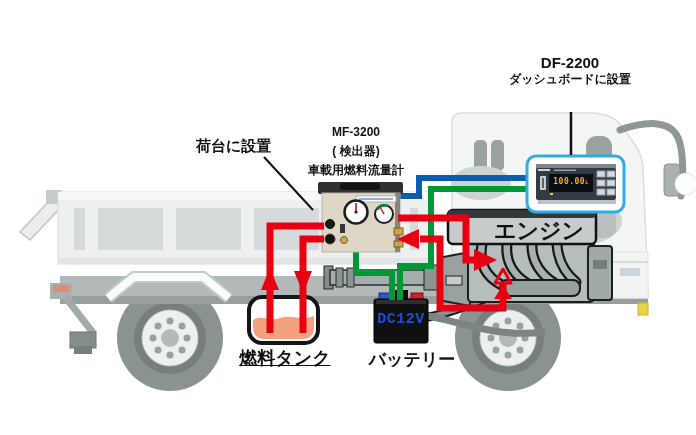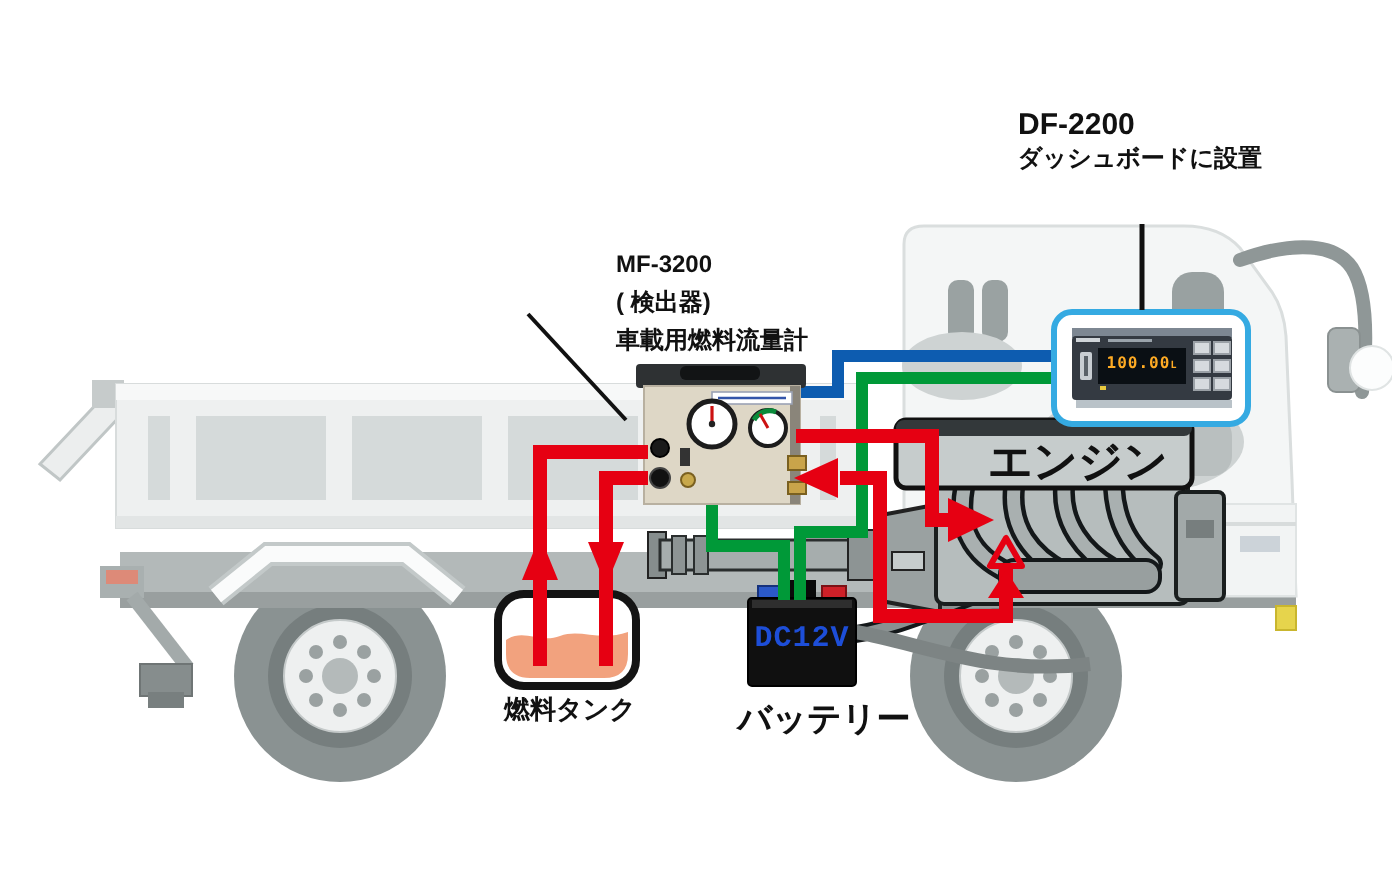--- a/index.html
+++ b/index.html
@@ -1,27 +1,27 @@
 <!DOCTYPE html>
 <html><head>
 <meta charset="utf-8">
 <style>
   html,body{margin:0;padding:0;background:#ffffff;}
   .stage{position:relative;width:696px;height:435px;background:#ffffff;overflow:hidden;
          font-family:"Liberation Sans","DejaVu Sans",sans-serif;}
   .stage svg{position:absolute;left:0;top:0;}
   .lbl{position:absolute;font-weight:bold;color:#111;white-space:nowrap;line-height:1.15;}
-  .ctr{transform:translateX(-50%);}
+  .ctr{transform:translateX(-50%);text-align:center;}
   .lbl-small{font-size:15px;}
   .mf-block{left:356px;top:123px;font-size:12px;line-height:19px;}
   .df-block{left:570px;top:53px;line-height:19px;}
   .df-l1,.df-l2{font-size:15px;display:block;}
   .df-l3{font-size:12px;display:block;line-height:14px;}
   .engine-lbl{left:539px;top:218px;font-size:22px;}
-  .tank-lbl{left:285px;top:348px;font-size:13px;}
+  .tank-lbl{left:285px;top:348px;font-size:18px;text-decoration:underline;}
   .batt-lbl{left:412px;top:350px;font-size:17px;}
   .dc-lbl{left:401px;top:311px;font-size:15px;color:#1d4ed8;letter-spacing:.5px;font-family:Liberation Mono, monospace;}
   .readout{left:549px;top:177px;width:44px;text-align:center;
            font-family:"DejaVu Sans Mono",monospace;color:#ffab24;font-weight:bold;
            font-size:8px;letter-spacing:.5px;}
   .readout .unit{font-size:5px;vertical-align:baseline;}
   .blk{display:block;}
 </style>
 </head>
 <body>
@@ -211,20 +211,21 @@
     <polygon points="495,283 511,283 503,269" fill="none" stroke="#e60012" stroke-width="3" stroke-linejoin="round"></polygon>
     <polygon points="494,299 512,299 503,285" fill="#e60012"></polygon>
   </g>
 
   <g stroke="#111" fill="none">
     <line x1="264" y1="157" x2="313" y2="210" stroke-width="2"></line>
     <line x1="571" y1="112" x2="571" y2="155" stroke-width="2.5"></line>
   </g>
 </svg>
 
+<div class="lbl lbl-small" style="left:196px;top:137px;">荷台に設置</div>
 
 <div class="lbl ctr mf-block">
   <span class="blk">MF-3200</span>
   <span class="blk">( 検出器)</span>
   <span class="blk">車載用燃料流量計</span>
 </div>
 
 <div class="lbl ctr df-block">
   <span class="df-l1">DF-2200</span>
   <span class="df-l3">ダッシュボードに設置</span>

